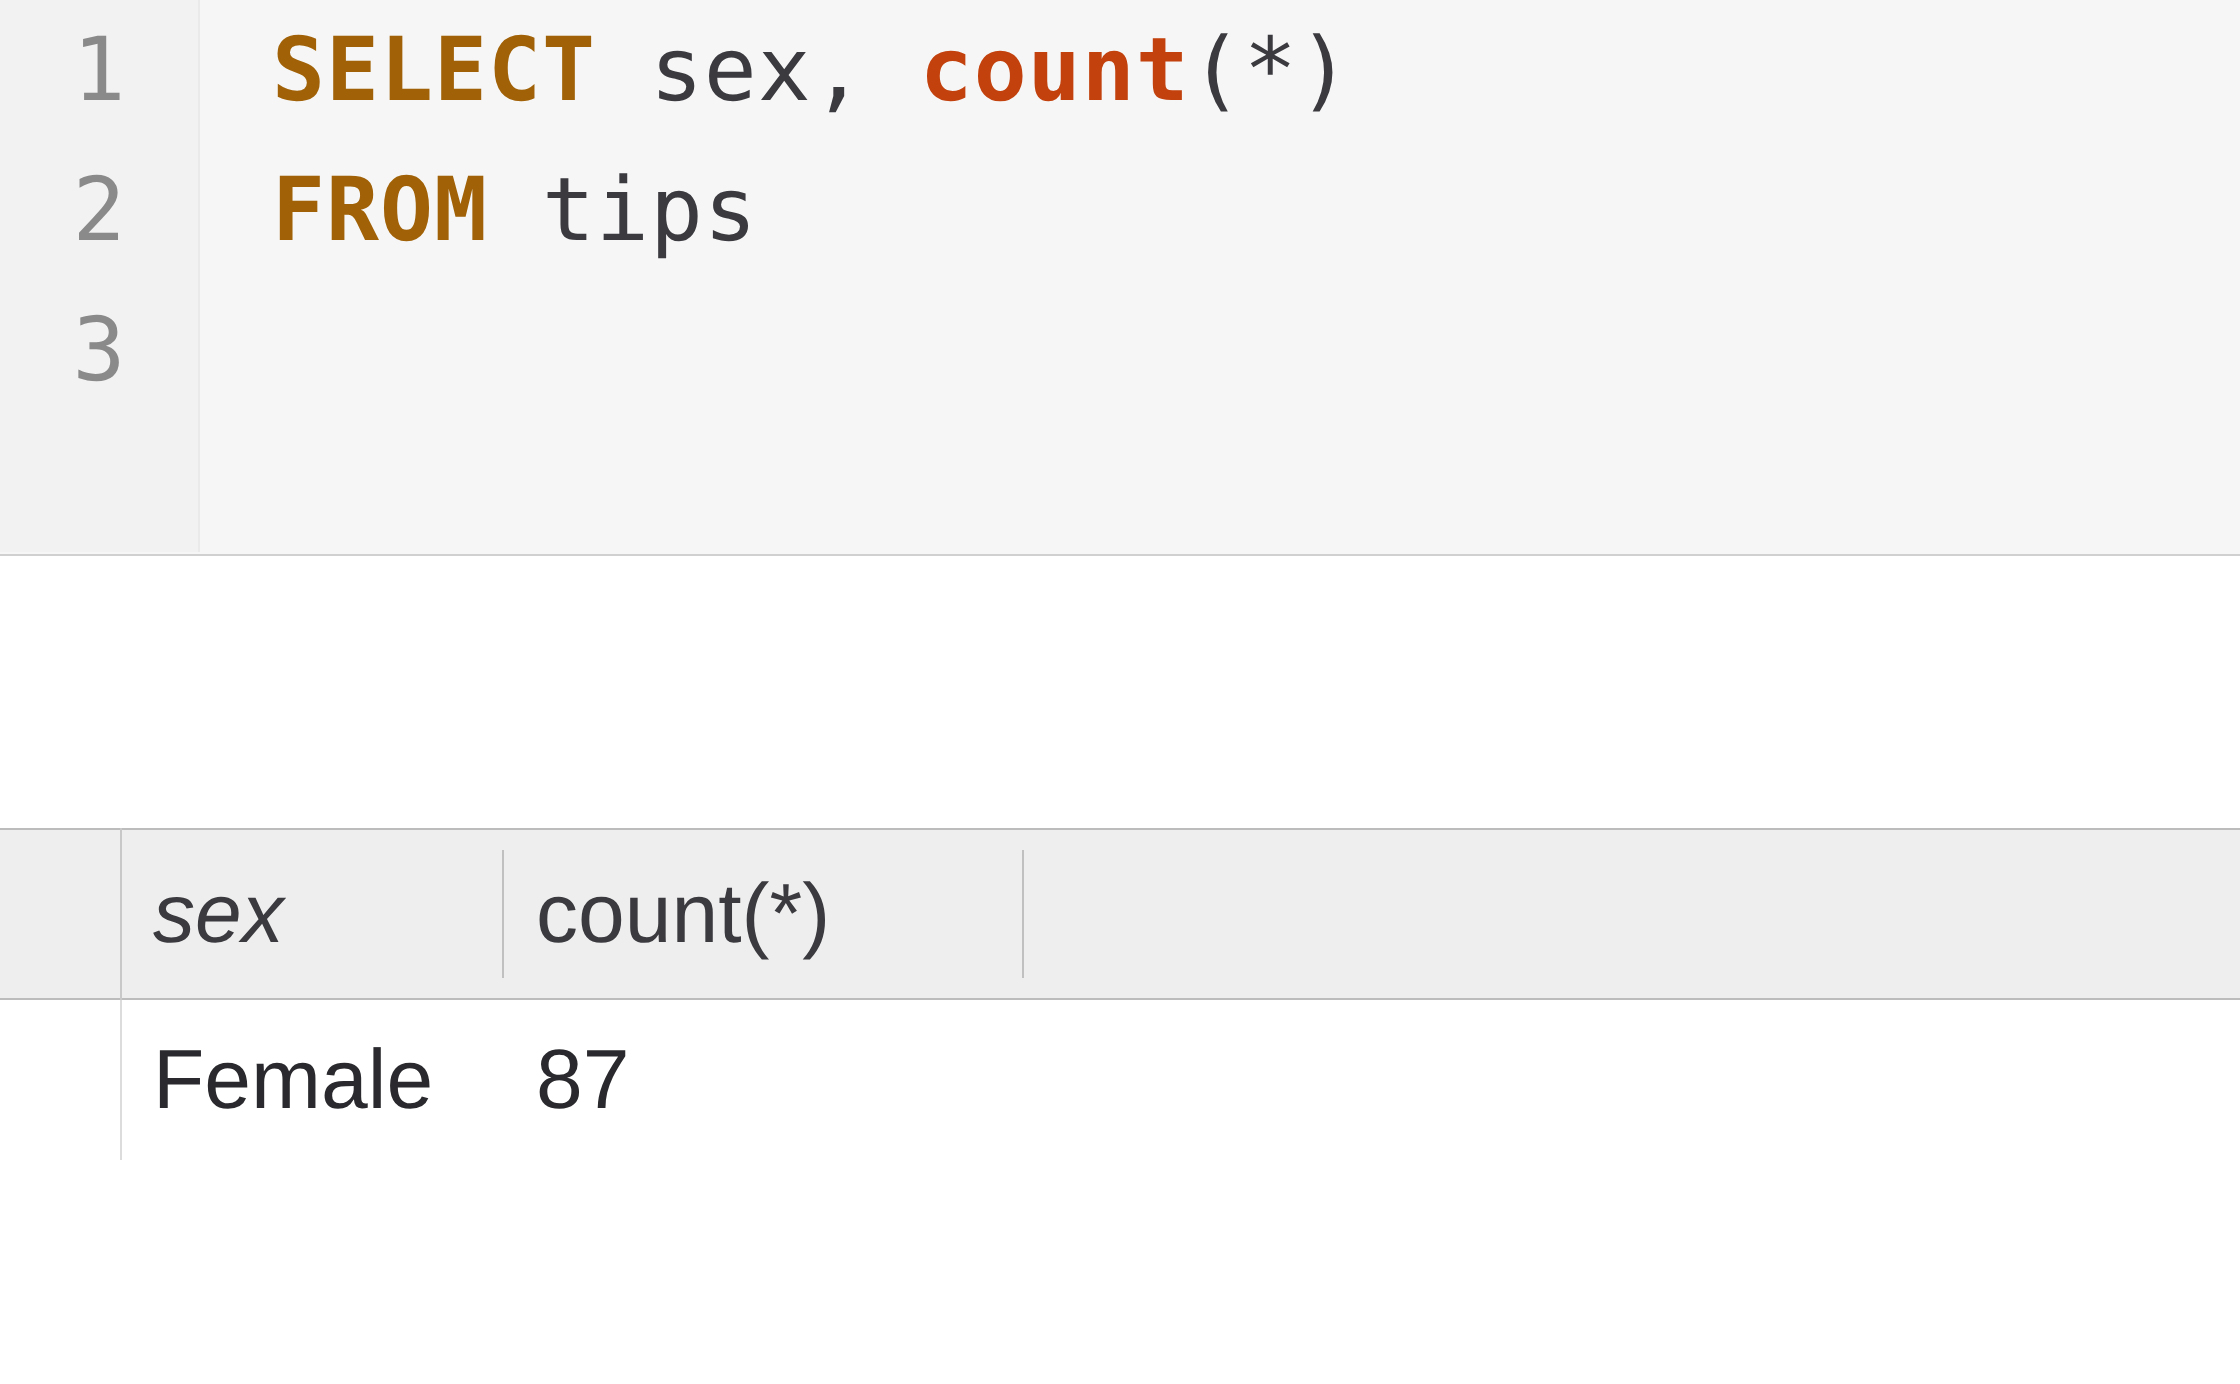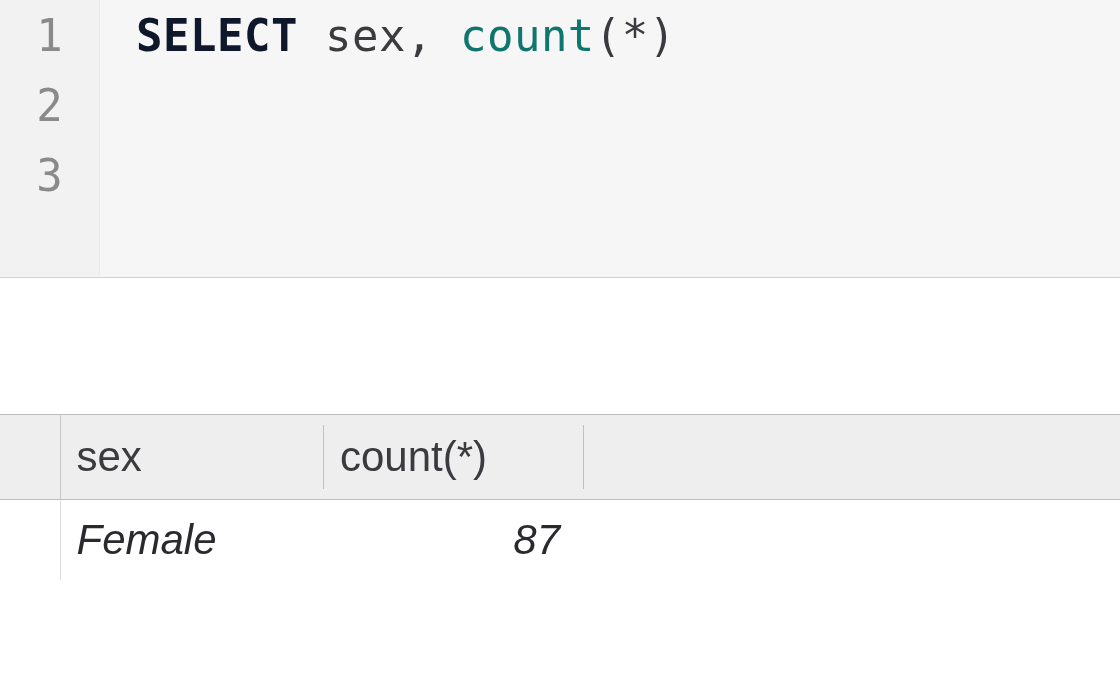--- a/index.html
+++ b/index.html
@@ -41,26 +41,26 @@
     }
     .code-content {
       padding-left: 36px;
       font-family: "SF Mono", Monaco, Menlo, Consolas, monospace;
       font-size: 44px;
       font-weight: 500;
       color: #3a3a3f;
       letter-spacing: 0.5px;
     }
     .kw {
-      color: #0f172a;
+      color: #a16207;
       font-weight: 700;
     }
     .fn {
-      color: #0f766e;
-      font-weight: 400;
+      color: #c2410c;
+      font-weight: 700;
     }
     .code-padding {
       height: 66px;
       background: #f6f6f7;
       display: flex;
     }
     .code-padding-gutter {
       width: 100px;
       border-right: 1px solid #eaeaea;
       background: #f2f2f3;
@@ -85,60 +85,62 @@
       font-weight: 400;
       color: #3a3a3f;
       padding: 18px 0 18px 16px;
       position: relative;
     }
     .col-index {
       width: 60px;
       border-right: 1px solid #c8c8c8;
     }
     .col-sex {
-      width: 264px;
+      width: 192px;
+      font-style: italic;
     }
     .col-count {
       width: 260px;
     }
     .header-divider {
       position: absolute;
       right: 0;
       top: 10px;
       bottom: 10px;
       width: 1px;
       background: #c0c0c0;
     }
     .results-body td {
       font-size: 42px;
       color: #2a2a2e;
       padding: 16px 0 16px 16px;
       font-weight: 400;
-      font-style: italic;
     }
     .results-body .cell-index {
       border-right: 1px solid #dcdcdc;
     }
     .cell-count {
-      text-align: right;
       padding-right: 24px !important;
     }
   </style>
 </head>
 <body>
 
 <div class="code-area">
   <div class="code-line">
     <div class="line-number">1</div>
     <div class="code-content">
       <span class="kw">SELECT</span><span> sex, </span><span class="fn">count</span><span>(*)</span>
     </div>
   </div>
   <div class="code-line">
     <div class="line-number">2</div>
+    <div class="code-content">
+      <span class="kw">FROM</span><span> tips</span>
+    </div>
   </div>
   <div class="code-line">
     <div class="line-number">3</div>
   </div>
   <div class="code-padding">
     <div class="code-padding-gutter"></div>
   </div>
 </div>
 
 <div class="results-gap"></div>

